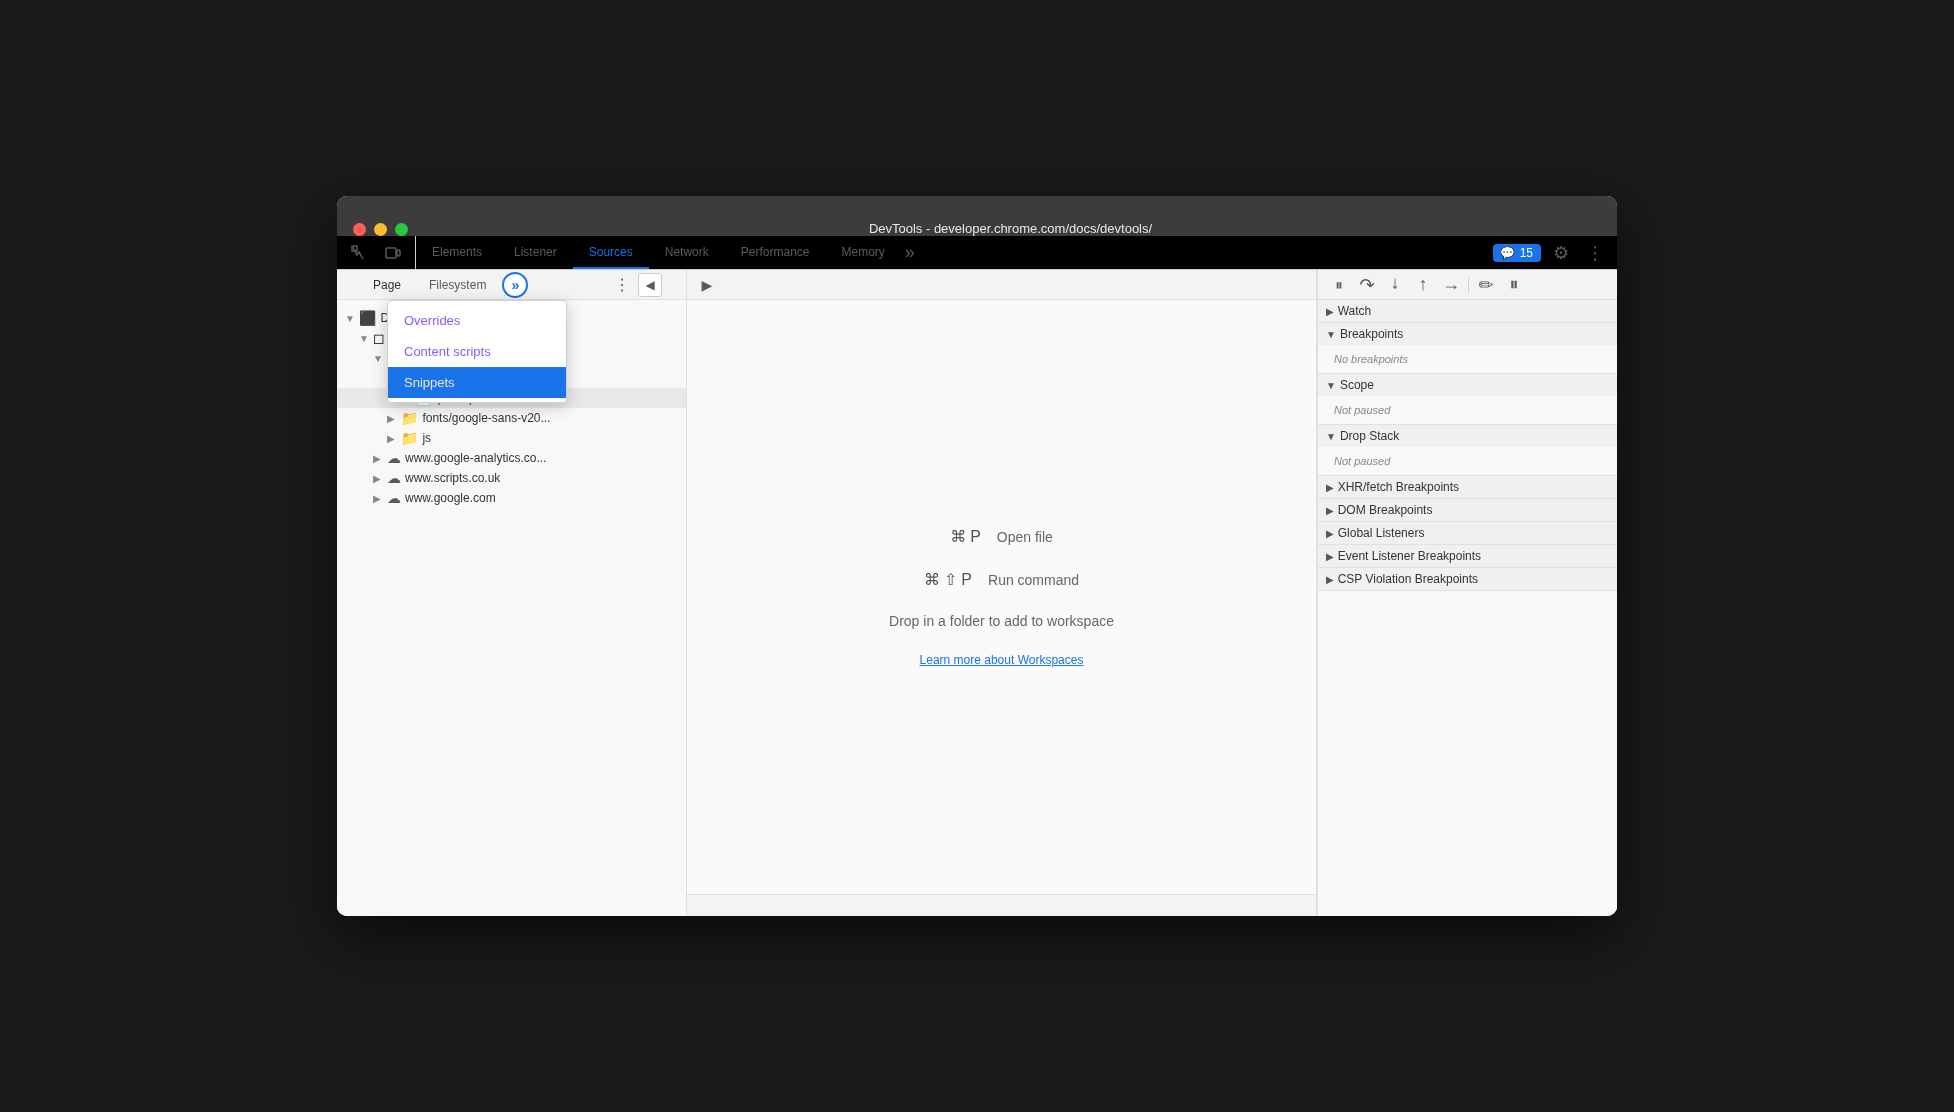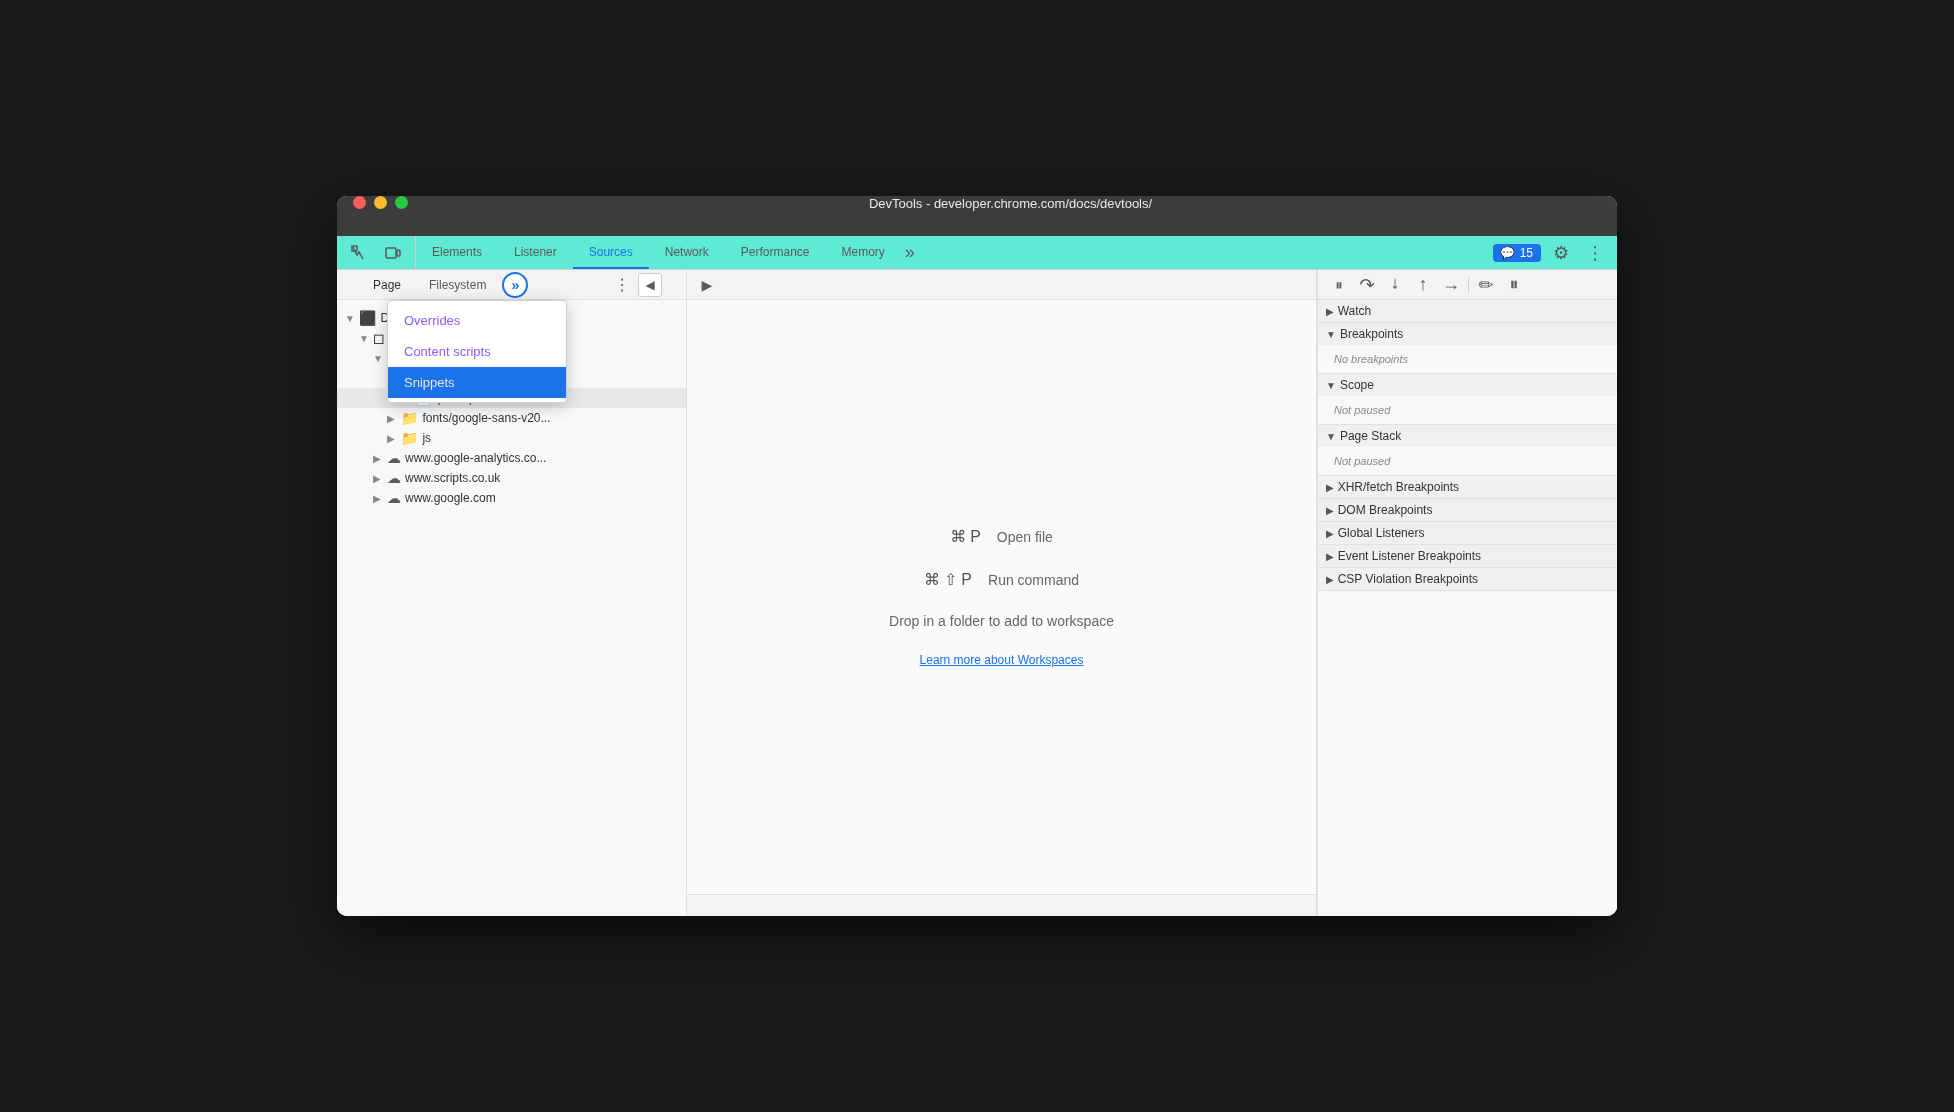--- a/index.html
+++ b/index.html
@@ -18,21 +18,21 @@
       border-radius: 10px;
       overflow: hidden;
       box-shadow: 0 20px 60px rgba(0,0,0,0.6);
       display: flex;
       flex-direction: column;
     }
     .titlebar {
       background: #3c3c3c;
       height: 40px;
       display: flex;
-      align-items: flex-start;
+      align-items: flex-end;
       padding: 0 16px;
       flex-shrink: 0;
     }
     .traffic-lights {
       display: flex;
       gap: 8px;
       margin-right: 12px;
     }
     .traffic-light {
       width: 13px;
@@ -51,21 +51,21 @@
       font-weight: 500;
     }
     .devtools-body {
       display: flex;
       flex-direction: column;
       flex: 1;
       background: #ffffff;
     }
     
     .top-toolbar {
-      background: #5eead4;
+      background: #000000;
       border-bottom: 1px solid #d0d0d0;
       display: flex;
       align-items: stretch;
       height: 34px;
       flex-shrink: 0;
     }
     .toolbar-left-icons {
       display: flex;
       align-items: center;
       padding: 0 8px;
@@ -616,21 +616,21 @@
             <span>Scope</span>
           </div>
           <div class="section-content">
             <span>Not paused</span>
           </div>
         </div>
 
         <div class="right-section">
           <div class="section-header">
             <span class="section-arrow">▼</span>
-            <span>Page Stack</span>
+            <span>Drop Stack</span>
           </div>
           <div class="section-content">
             <span>Not paused</span>
           </div>
         </div>
 
         <div class="right-section">
           <div class="section-header">
             <span class="section-arrow">▶</span>
             <span>XHR/fetch Breakpoints</span>

